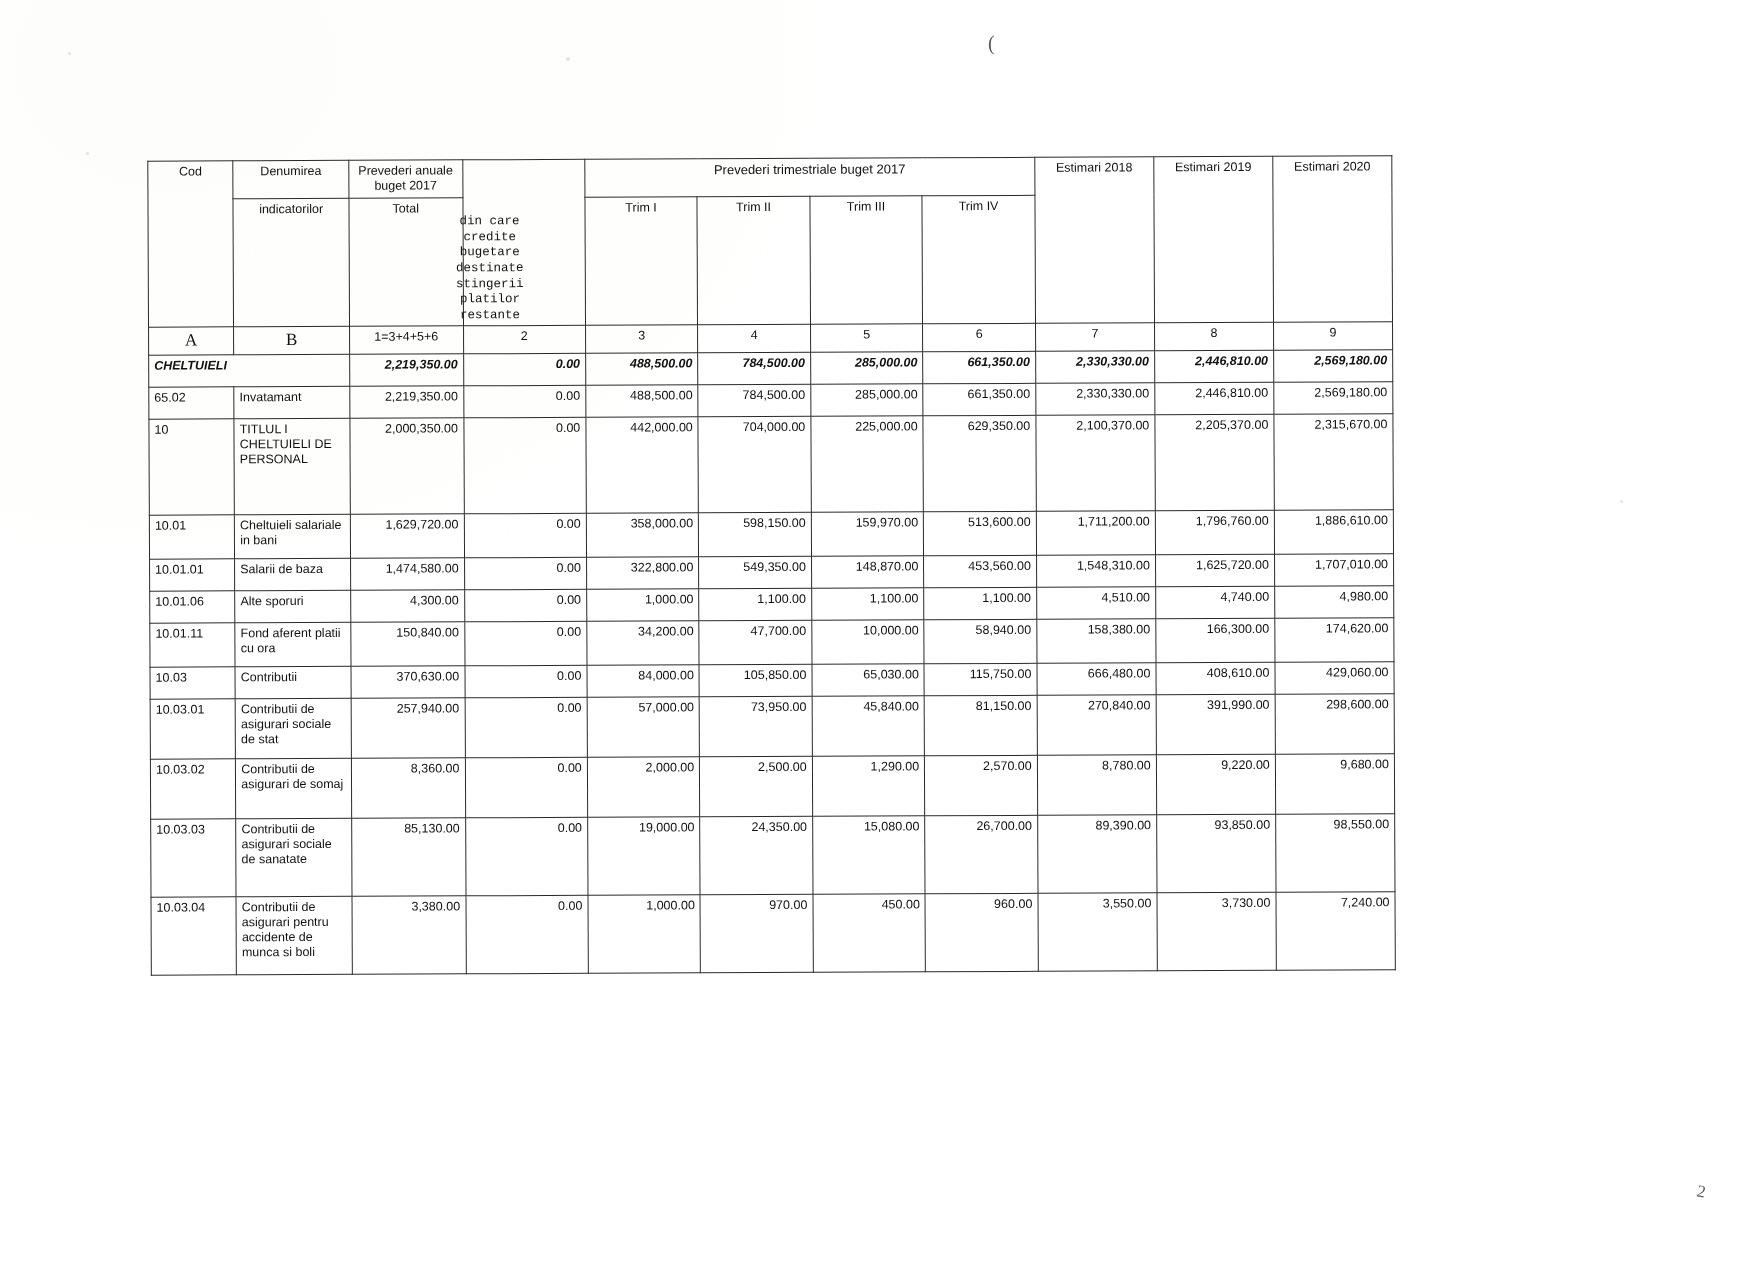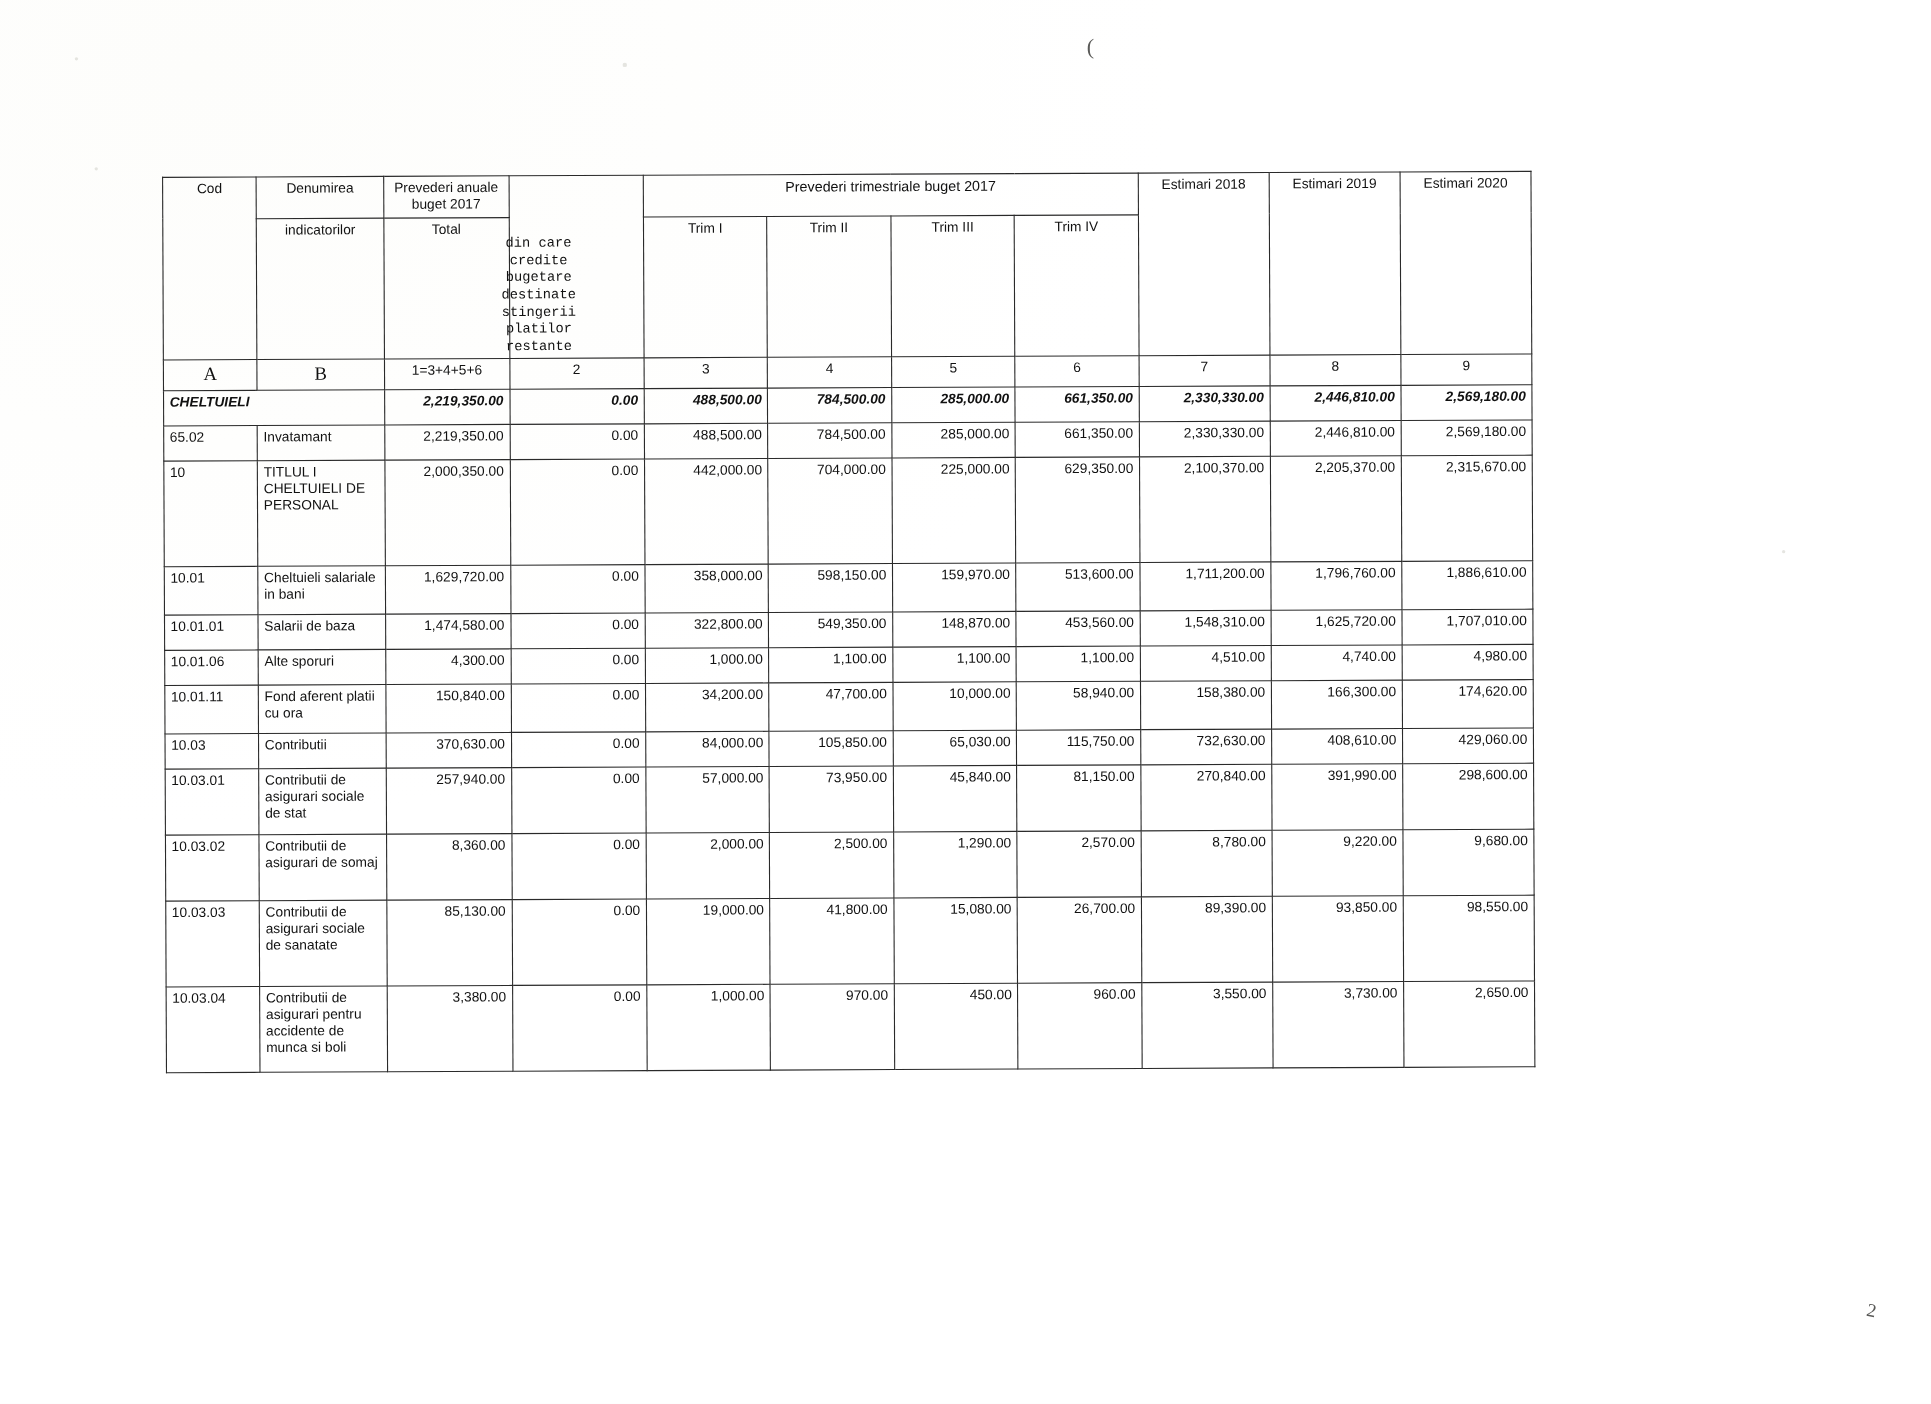--- a/index.html
+++ b/index.html
@@ -292,21 +292,21 @@
 
       <tr class="h-simple">
         <td class="code">10.03</td>
         <td class="label">Contributii</td>
         <td class="num">370,630.00</td>
         <td class="num">0.00</td>
         <td class="num">84,000.00</td>
         <td class="num">105,850.00</td>
         <td class="num">65,030.00</td>
         <td class="num">115,750.00</td>
-        <td class="num">732,630.00</td>
+        <td class="num">666,480.00</td>
         <td class="num">408,610.00</td>
         <td class="num">429,060.00</td>
       </tr>
 
       <tr class="tall-4">
         <td class="code">10.03.01</td>
         <td class="label">Contributii de asigurari sociale de stat</td>
         <td class="num">257,940.00</td>
         <td class="num">0.00</td>
         <td class="num">57,000.00</td>
@@ -331,38 +331,38 @@
         <td class="num">9,220.00</td>
         <td class="num">9,680.00</td>
       </tr>
 
       <tr class="tall-5">
         <td class="code">10.03.03</td>
         <td class="label">Contributii de asigurari sociale de sanatate</td>
         <td class="num">85,130.00</td>
         <td class="num">0.00</td>
         <td class="num">19,000.00</td>
-        <td class="num">41,800.00</td>
+        <td class="num">24,350.00</td>
         <td class="num">15,080.00</td>
         <td class="num">26,700.00</td>
         <td class="num">89,390.00</td>
         <td class="num">93,850.00</td>
         <td class="num">98,550.00</td>
       </tr>
 
       <tr class="tall-5">
         <td class="code">10.03.04</td>
         <td class="label">Contributii de asigurari pentru accidente de munca si boli</td>
         <td class="num">3,380.00</td>
         <td class="num">0.00</td>
         <td class="num">1,000.00</td>
         <td class="num">970.00</td>
         <td class="num">450.00</td>
         <td class="num">960.00</td>
         <td class="num">3,550.00</td>
         <td class="num">3,730.00</td>
-        <td class="num">2,650.00</td>
+        <td class="num">7,240.00</td>
       </tr>
     </tbody>
   </table>
 
   <div class="dincare" style="position:absolute;left:288px;top:55px;width:108px;font-family:Liberation Mono, monospace;">din care credite bugetare destinate stingerii platilor restante</div>
 </div>
 
 </body></html>

